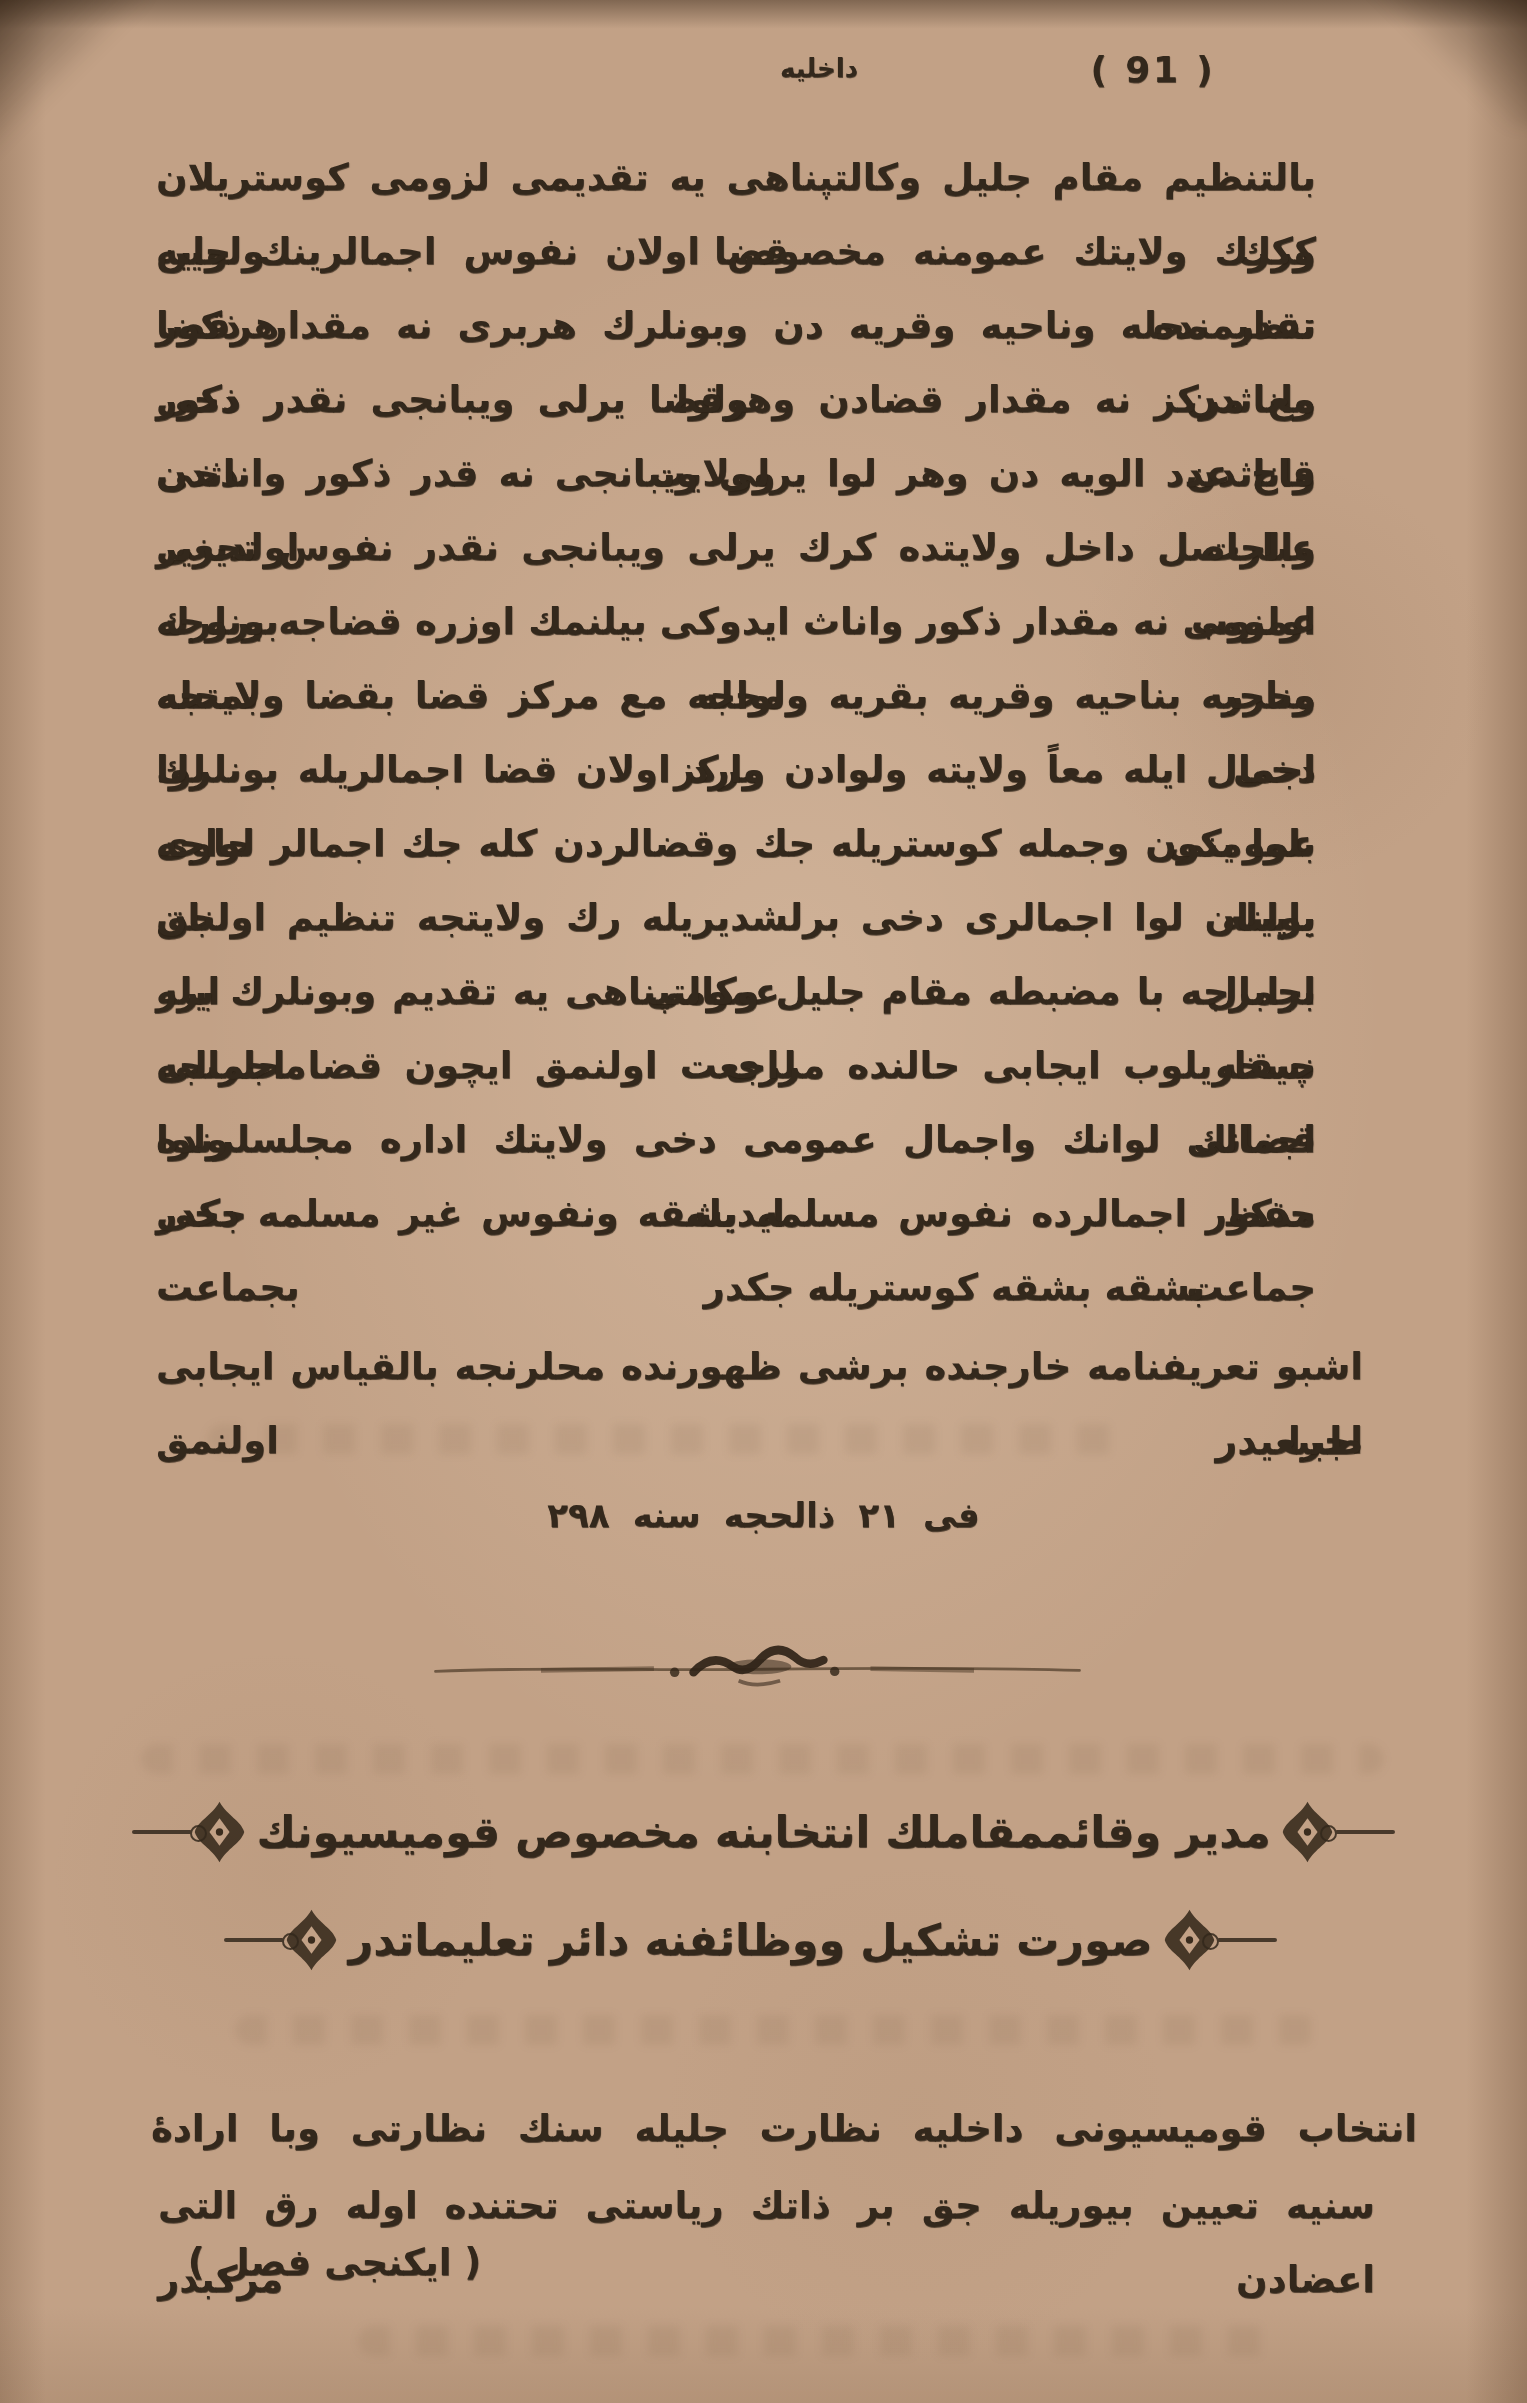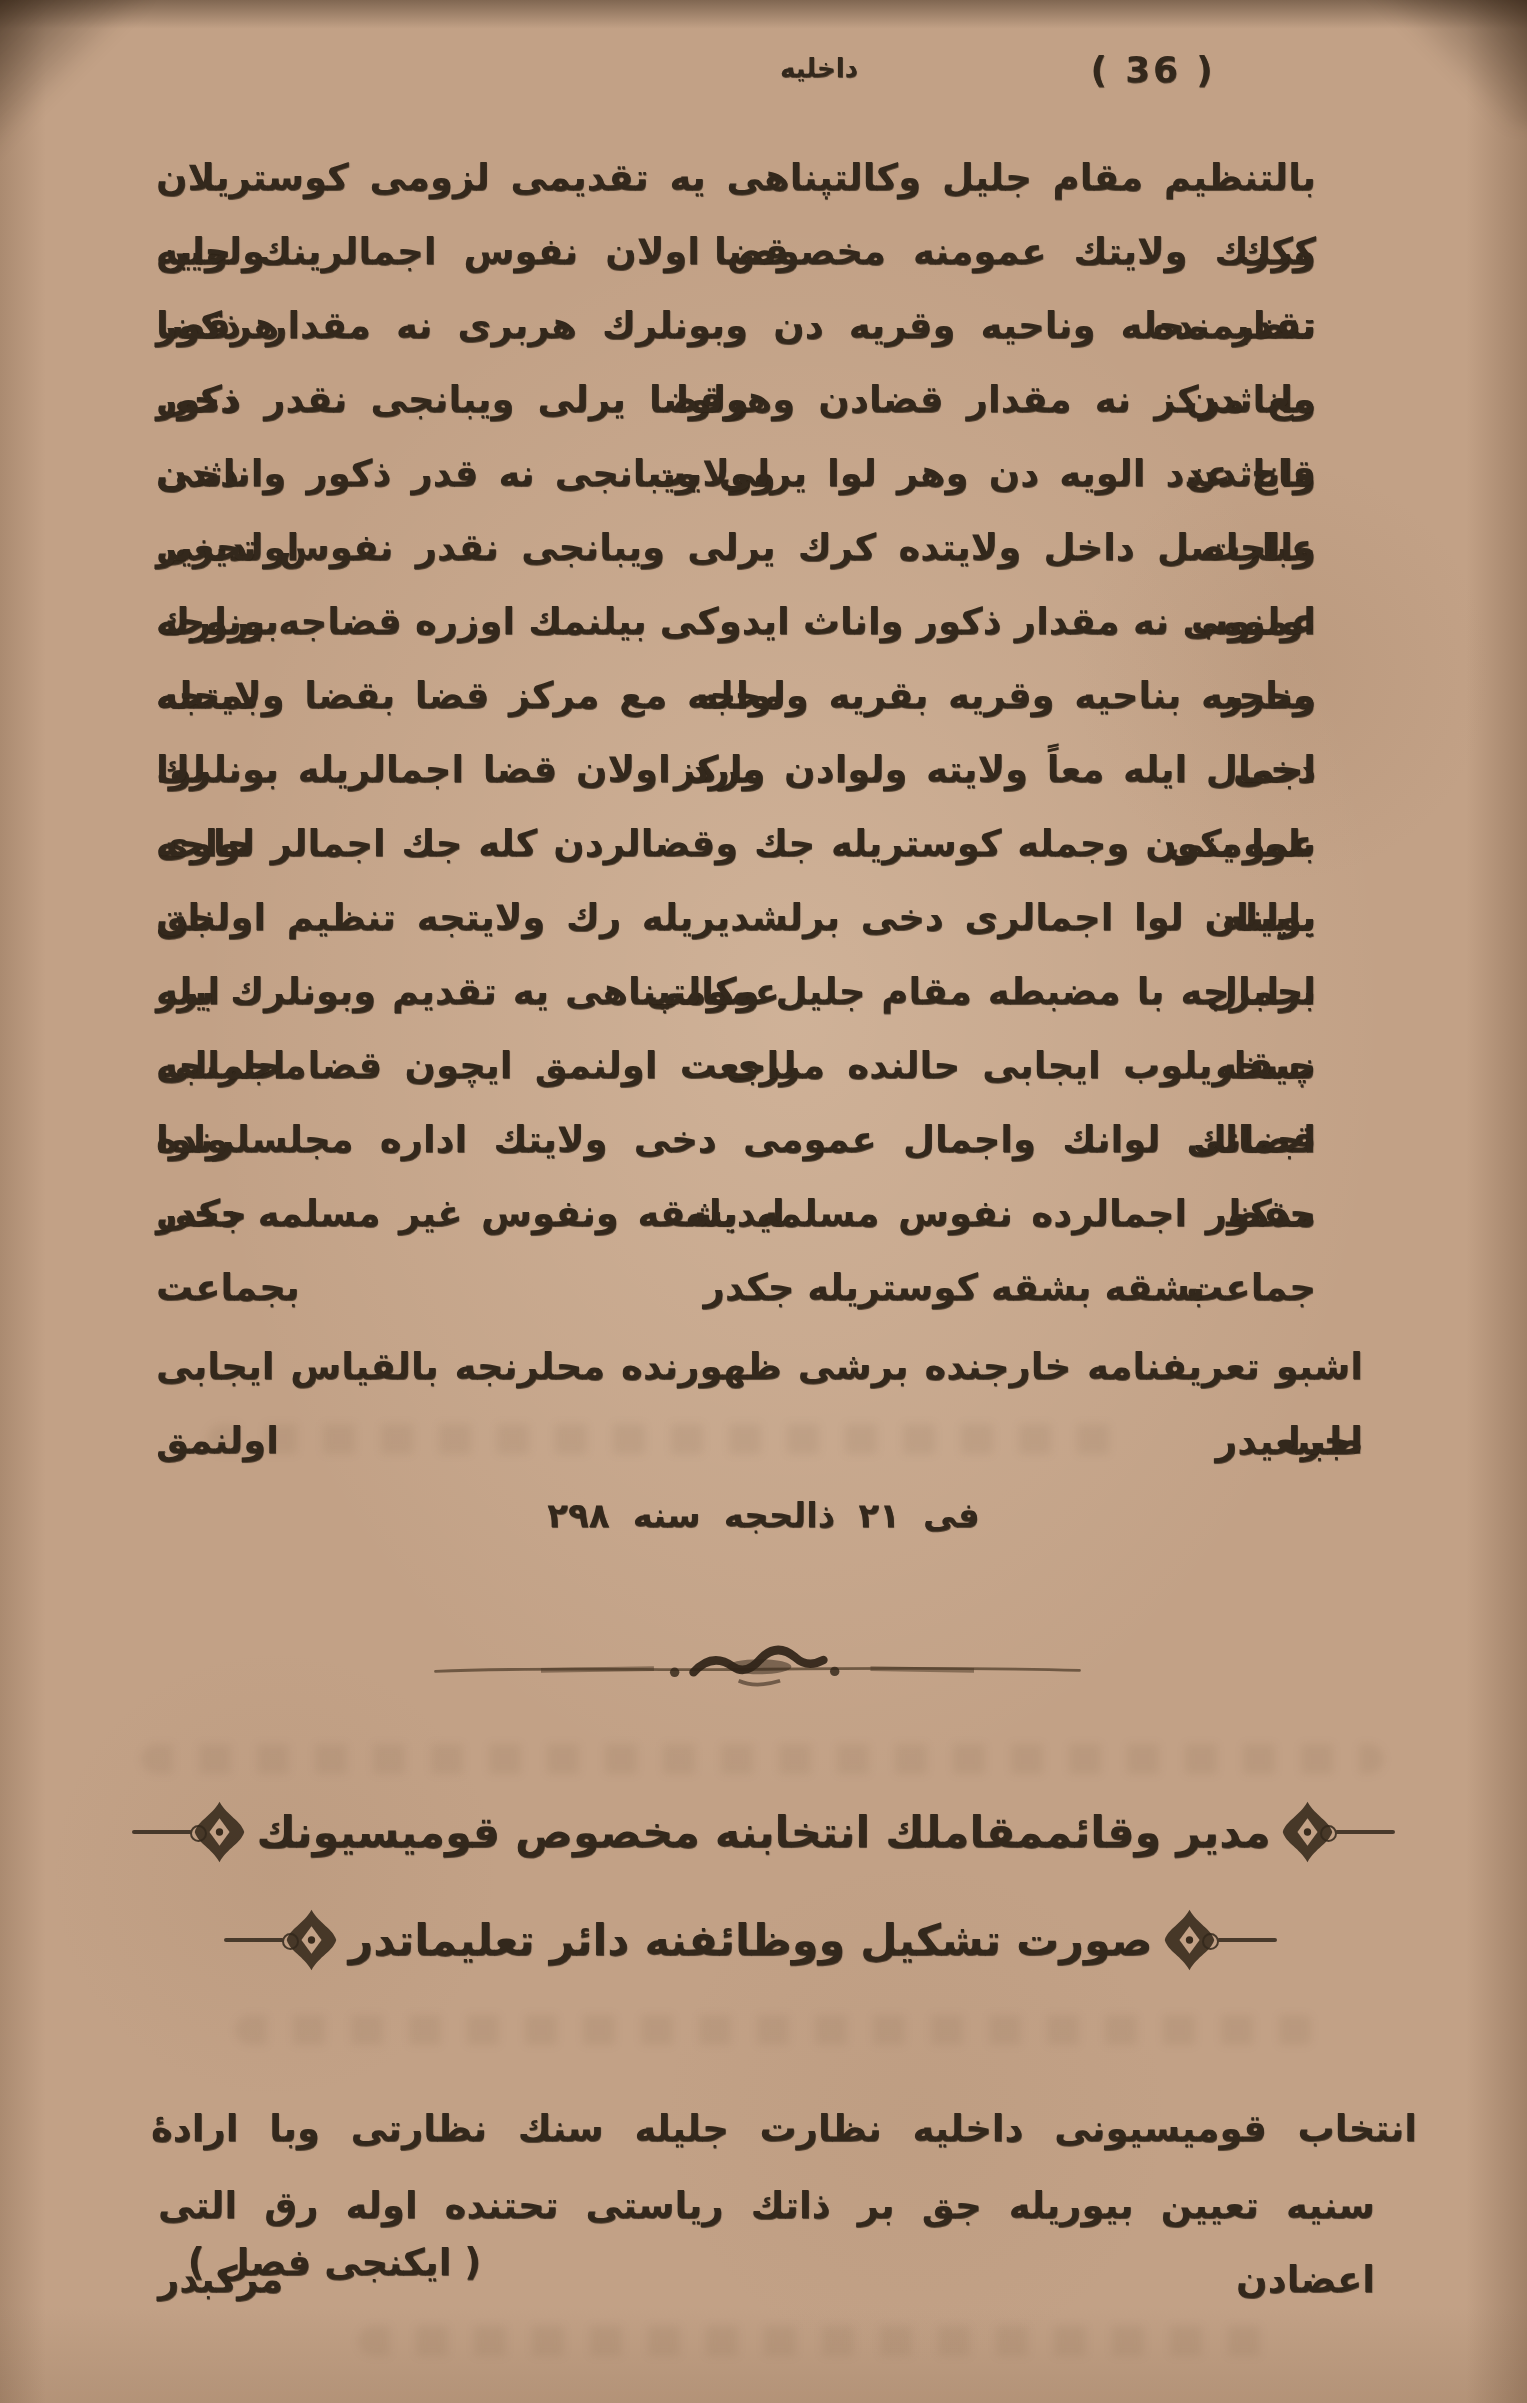--- a/index.html
+++ b/index.html
@@ -105,21 +105,21 @@
 <div class="paper-vignette"></div>
 <div class="corner-tl"></div>
 <div class="corner-tr"></div>
 
 <div class="ghost" style="left:207px;top:1424px;width:923px;"></div>
 <div class="ghost" style="left:141px;top:1744px;width:1243px;"></div>
 <div class="ghost" style="left:235px;top:2015px;width:1083px;"></div>
 <div class="ghost" style="left:358px;top:2326px;width:923px;"></div>
 
 <div class="txt" id="header-title" lang="ar">داخليه</div>
-<div class="txt" id="page-number" lang="ar">( 36 )</div>
+<div class="txt" id="page-number" lang="ar">( 91 )</div>
 
 <div class="txt" id="main-paragraph" lang="ar">
   <div>
       <div class="jline">بالتنظيم مقام جليل وكالتپناهى يه تقديمى لزومى كوستريلان كرك قضا ولوايه</div>
       <div class="jline">وكرك ولايتك عمومنه مخصوص اولان نفوس اجمالرينك حين تنظيمنده هرقضا</div>
       <div class="jline">نقدر محله وناحيه وقريه دن وبونلرك هربرى نه مقدار ذكور واناثدن ولوا دخى</div>
       <div class="jline">مع مركز نه مقدار قضادن وهرقضا يرلى ويبانجى نقدر ذكور واناثدن وولايت دخى</div>
       <div class="jline">قاج عدد الويه دن وهر لوا يرلى ويبانجى نه قدر ذكور واناثدن عبارت اولديغى</div>
       <div class="jline">والحاصل داخل ولايتده كرك يرلى ويبانجى نقدر نفوس تحرير اولنوب بونلرك</div>
       <div class="jline">عمومى نه مقدار ذكور واناث ايدوكى بيلنمك اوزره قضاجه بروجه محرر محله بمحله</div>

